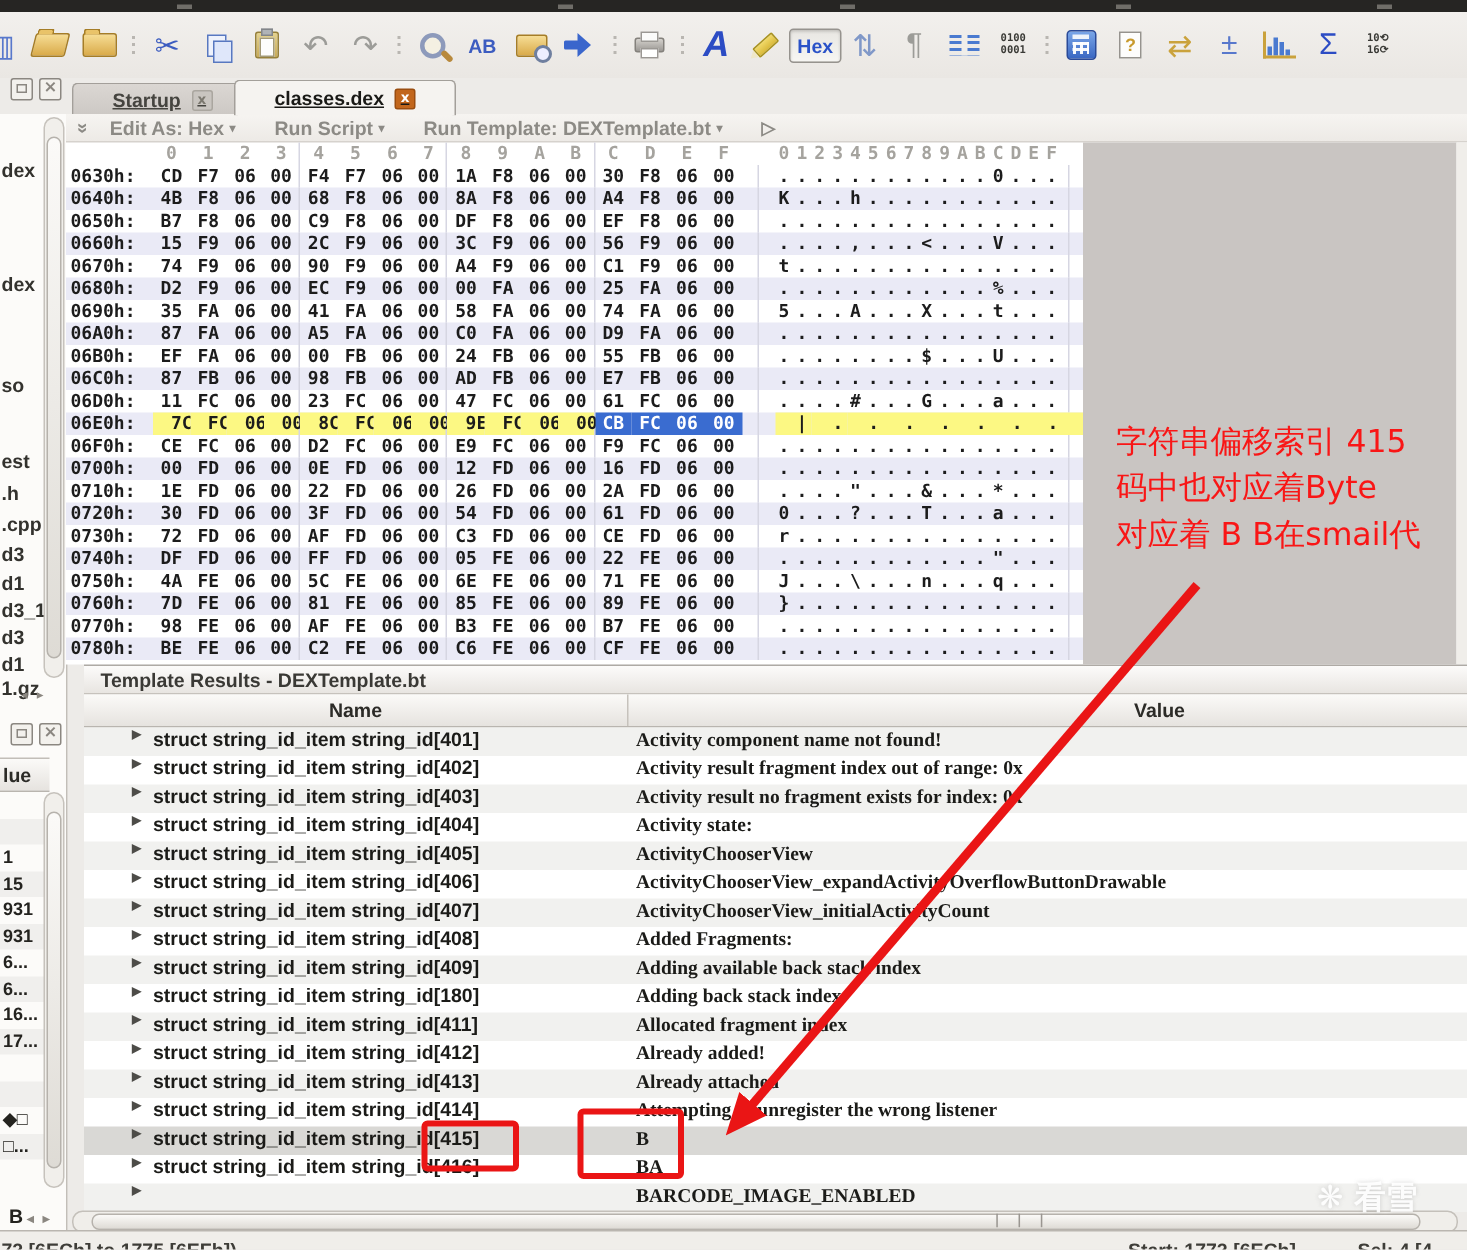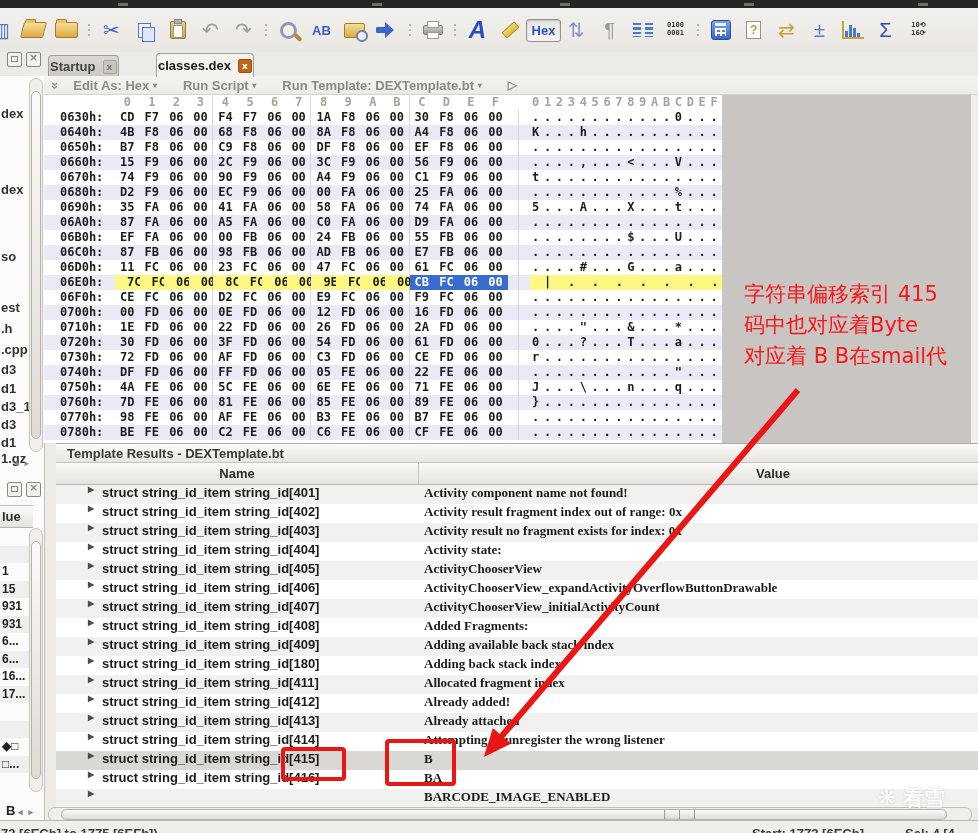--- a/index.html
+++ b/index.html
@@ -46,21 +46,21 @@
   .g-dochelp{width:13px;height:16px;background:#fdfdfc;border:1px solid #96938e;position:relative;}
   .g-dochelp::after{content:"?";position:absolute;left:3px;top:1px;font:bold 12px "Liberation Sans",sans-serif;color:#c89a2e;}
   .g-cols{width:20px;height:14px;background-image:repeating-linear-gradient(to bottom,#4a7ad0 0 2px,transparent 2px 4.5px);position:relative;}
   .g-cols::after{content:"";position:absolute;left:8px;top:0;width:4px;height:14px;background:#f0eeea;}
   .hexbtn{padding:3px 5px;border:1px solid #96938e;border-radius:3px;background:linear-gradient(#e8e6e2,#f7f6f3);
           box-shadow:inset 0 1px 2px rgba(0,0,0,.18);color:#2a52c8;font:bold 13px "Liberation Sans",sans-serif;}
   .t2{font:bold 7px "DejaVu Sans Mono",monospace;white-space:pre;line-height:1.1;color:#3a3a36;text-align:center;}
   
   #tabbar{position:absolute;left:44px;top:50px;width:934px;height:26px;}
   .tab{position:absolute;top:3px;height:23px;border:1px solid #a39f9a;border-bottom:none;border-radius:4px 4px 0 0;
-       display:flex;align-items:center;gap:7px;padding:0 1px;font-weight:bold;font-size:13px;}
+       display:flex;align-items:center;gap:7px;padding:0 26px;font-weight:bold;font-size:13px;text-decoration:underline;}
   .tab.inactive{background:linear-gradient(#dbd7d3,#ccc8c4);color:#45443f;top:5px;height:21px;}
   .tab.active{background:#f5f3f0;color:#191916;z-index:2;}
   .tclose{width:12px;height:12px;border-radius:2px;display:flex;align-items:center;justify-content:center;
           font:bold 9px "DejaVu Sans",sans-serif;}
   .tclose.gray{background:#c9c5c0;border:1px solid #aaa69f;color:#7b786f;}
   .tclose.orange{background:#c2661c;border:1px solid #9a4d10;color:#fff;}
   .winbtn{width:13px;height:13px;border:1px solid #8b8781;background:#f3f1ed;border-radius:2px;position:relative;display:inline-block;}
   .winbtn.restore::after{content:"";position:absolute;left:3px;top:3px;width:5px;height:4px;border:1px solid #8b8781;}
   .winbtn.close::after{content:"×";position:absolute;left:2px;top:-2px;font:bold 11px "DejaVu Sans",sans-serif;color:#8b8781;}
   
@@ -78,21 +78,21 @@
   #hextoolbar{position:absolute;left:0;top:0;width:934px;height:18px;background:linear-gradient(#f6f4f1,#edeae6);
               border-bottom:1px solid #d6d2cd;display:flex;align-items:center;gap:0;
               font:bold 13px "Liberation Sans",sans-serif;color:#8c8a85;}
   #hextoolbar .item{margin-right:26px;white-space:nowrap;}
   #hextoolbar .caret{font-size:8px;vertical-align:2px;}
   #collapse-ic{margin:0 14px 0 8px;transform:rotate(90deg);font-weight:bold;color:#8c8a85;}
   #hexhead{position:absolute;left:0;top:19px;height:15px;display:flex;font:bold 12px "DejaVu Sans Mono",monospace;color:#a5a39e;line-height:15px;}
   #hexbody{position:absolute;left:0;top:34px;}
   .hxrow{display:flex;height:15px;line-height:15px;font:bold 12px "DejaVu Sans Mono",monospace;color:#1c1c1c;}
   .hxrow.alt{background:#eaeaf6;}
-  .addr{margin-left:16px;width:55px;flex:0 0 auto;}
+  .addr{margin-left:3px;width:55px;flex:0 0 auto;}
   .bwrap{display:flex;margin-left:0;}
   .b{width:24.55px;text-align:center;flex:0 0 auto;box-sizing:border-box;}
   .b.gsep{border-right:1px solid #d6d6e2;}
   .asc{display:flex;margin-left:10px;border-left:1px solid #d6d6e2;border-right:1px solid #d6d6e2;padding:0 5px 0 11px;}
   .a{width:11.9px;text-align:center;flex:0 0 auto;}
   .hl{background:#fcf883;padding-left:12px;}
   .selb{background:#3a6cd0;color:#fff;}
   #hexvoid{position:absolute;left:678px;top:19px;width:249px;height:348px;background:#c9c5c2;}
   #hexvoid2{position:absolute;left:927px;top:19px;width:7px;height:348px;background:#f0eeea;}
   

